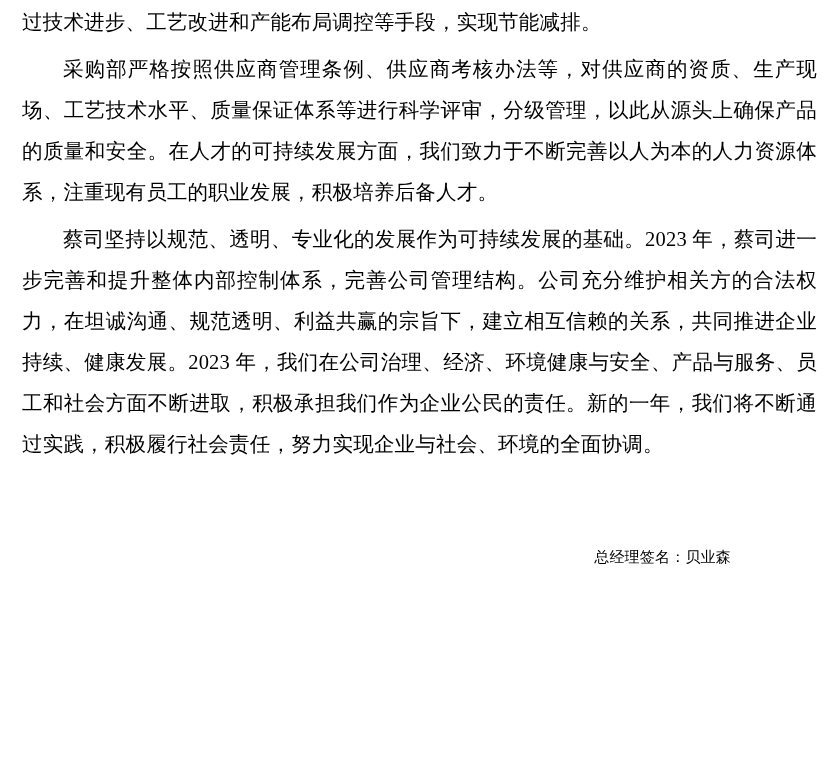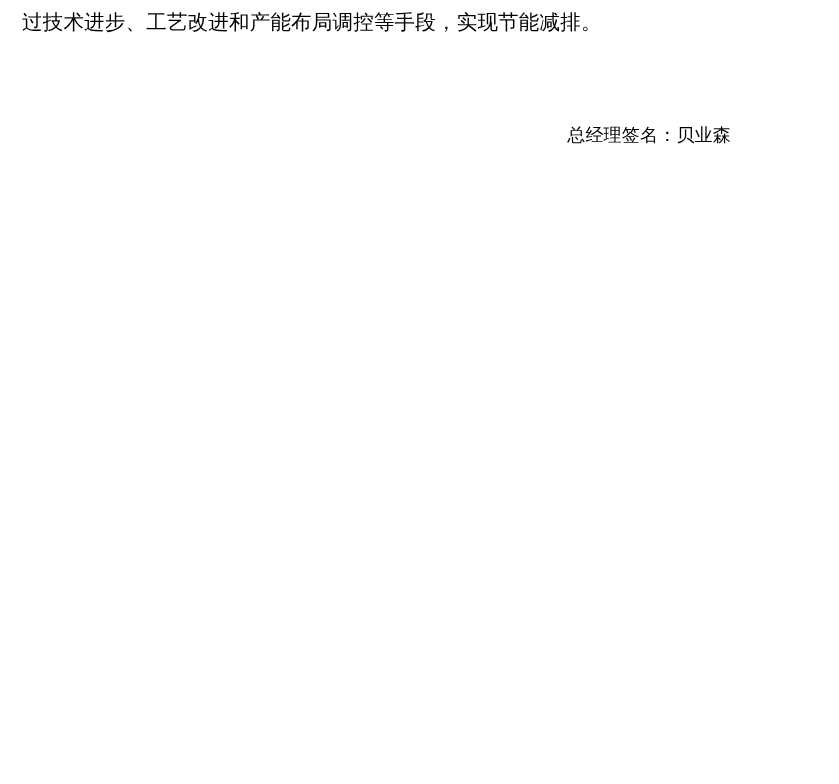--- a/index.html
+++ b/index.html
@@ -39,39 +39,41 @@
   }
   p.continued {
     text-indent: 0;
   }
   .signature-block {
     margin-top: 72px;
     text-align: right;
     padding-right: 86px;
   }
   .signature-line {
-    font-size: 18px;
+    font-size: 15px;
     line-height: 41px;
     letter-spacing: 0.2px;
     white-space: nowrap;
   }
   .spacer-bottom {
     height: 120px;
   }
 </style>
 </head>
 <body>
 
 <div class="page">
 
   <div class="doc-body">
 
     <p class="para continued">过技术进步、工艺改进和产能布局调控等手段，实现节能减排。</p>
 
+    <p class="para indent">采购部严格按照供应商管理条例、供应商考核办法等，对供应商的资质、生产现场、工艺技术水平、质量保证体系等进行科学评审，分级管理，以此从源头上确保产品的质量和安全。在人才的可持续发展方面，我们致力于不断完善以人为本的人力资源体系，注重现有员工的职业发展，积极培养后备人才。</p>
 
+    <p class="para indent">蔡司坚持以规范、透明、专业化的发展作为可持续发展的基础。2023 年，蔡司进一步完善和提升整体内部控制体系，完善公司管理结构。公司充分维护相关方的合法权力，在坦诚沟通、规范透明、利益共赢的宗旨下，建立相互信赖的关系，共同推进企业持续、健康发展。2023 年，我们在公司治理、经济、环境健康与安全、产品与服务、员工和社会方面不断进取，积极承担我们作为企业公民的责任。新的一年，我们将不断通过实践，积极履行社会责任，努力实现企业与社会、环境的全面协调。</p>
 
   </div>
 
   <div class="signature-block">
     <div class="signature-line">总经理签名：贝业森</div>
   </div>
 
   <div class="spacer-bottom"></div>
 
 </div>

